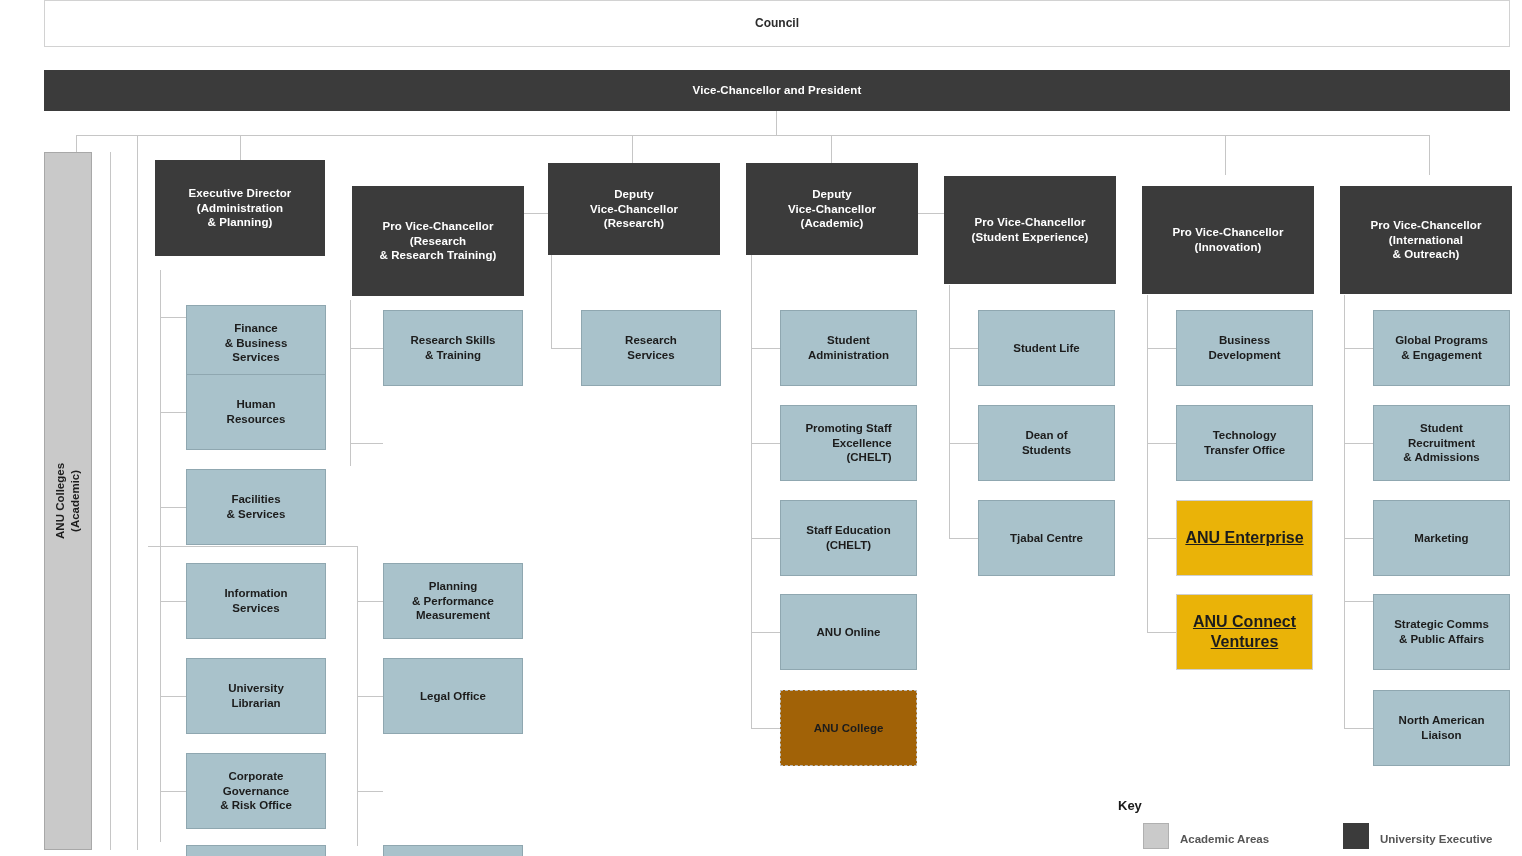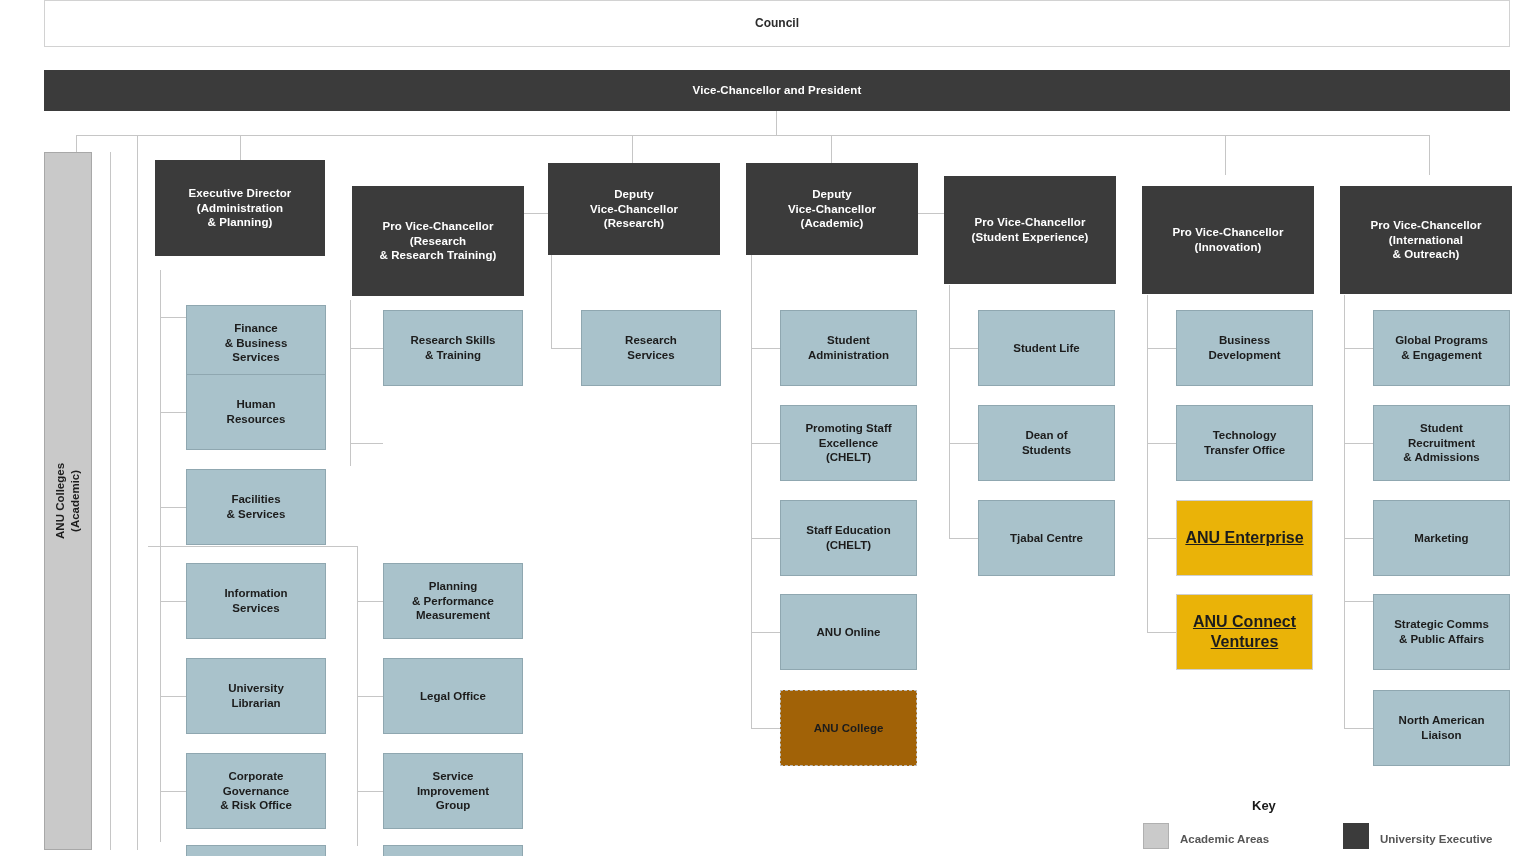--- a/index.html
+++ b/index.html
@@ -161,35 +161,32 @@
 
   <div class="box acad nl" style="left:383px;top:310px;width:140px;height:76px;">
     <span>Research Skills<br>&amp; Training</span>
     </div>
   <div class="box acad nl" style="left:383px;top:563px;width:140px;height:76px;">
     <span>Planning<br>&amp; Performance<br>Measurement</span>
     </div>
   <div class="box acad nl" style="left:383px;top:658px;width:140px;height:76px;">
     <span>Legal Office</span>
     </div>
-  <div class="box acad nl" style="left:383px;top:753px;width:140px;height:76px;">
-    <span>Service<br>Improvement<br>Group</span>
-    </div>
   <div class="box acad nl" style="left:383px;top:845px;width:140px;height:76px;">
     <span></span>
     </div>
 
   <div class="box acad nl" style="left:581px;top:310px;width:140px;height:76px;">
     <span>Research<br>Services</span>
     </div>
 
   <div class="box acad nl" style="left:780px;top:310px;width:137px;height:76px;">
     <span>Student<br>Administration</span>
     </div>
-  <div class="box acad nl" style="left:780px;top:405px;width:137px;height:76px;">
+  <div class="box acad nl" style="left:780px;top:405px;width:137px;height:76px;text-align:right;">
     <span>Promoting Staff<br>Excellence<br>(CHELT)</span>
     </div>
   <div class="box acad nl" style="left:780px;top:500px;width:137px;height:76px;">
     <span>Staff Education<br>(CHELT)</span>
     </div>
   <div class="box acad nl" style="left:780px;top:594px;width:137px;height:76px;">
     <span>ANU Online</span>
     </div>
   <div class="box dashed nl" style="left:780px;top:690px;width:137px;height:76px;">
     <span>ANU College</span>
@@ -227,21 +224,21 @@
   <div class="box acad nl" style="left:1373px;top:594px;width:137px;height:76px;">
     <span>Strategic Comms<br>&amp; Public Affairs</span>
     </div>
   <div class="box acad nl" style="left:1373px;top:500px;width:137px;height:76px;">
     <span>Marketing</span>
     </div>
   <div class="box acad nl" style="left:1373px;top:690px;width:137px;height:76px;">
     <span>North American<br>Liaison</span>
     </div>
 
-  <div class="keyblock" style="left:1212px;top:798px;padding-left:40px;">
+  <div class="keyblock" style="left:1078px;top:798px;padding-left:40px;">
     <div class="keytitle">Key</div>
   </div>
   <div class="swatch sw-acad" style="left:1143px;top:823px;"></div>
   <div class="keylabel" style="left:1180px;top:833px;">Academic Areas</div>
   <div class="swatch sw-exec" style="left:1343px;top:823px;"></div>
   <div class="keylabel" style="left:1380px;top:833px;">University Executive</div>
 
 </div>
 
 </body></html>

